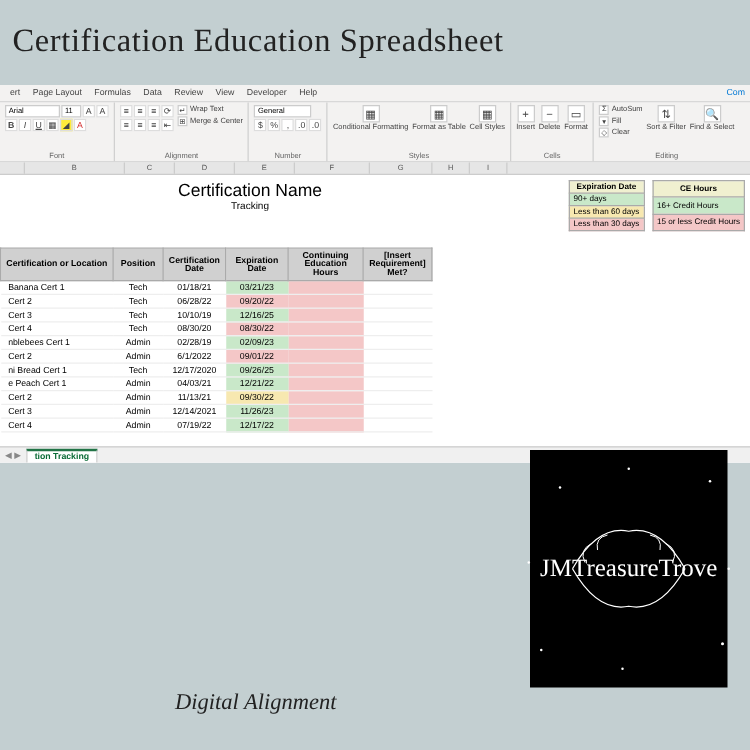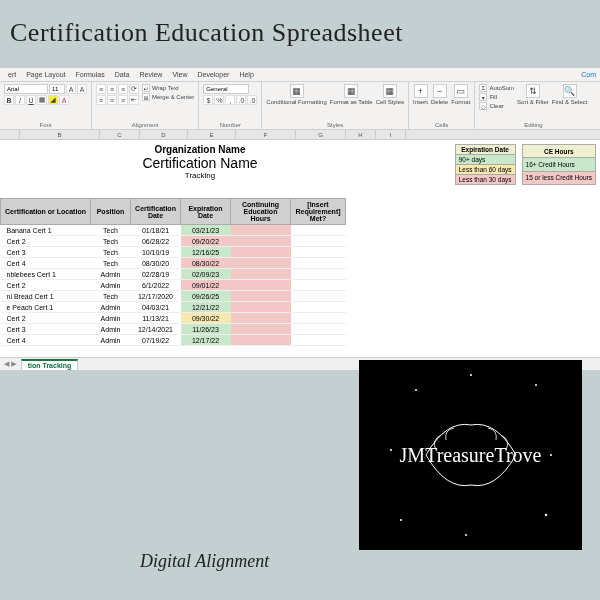--- a/index.html
+++ b/index.html
@@ -43,21 +43,21 @@
   .mtable { position:absolute; top:58px; left:0; border-collapse:collapse; font-size:7px; }
   .mtable th { background:#d0d0d0; border:1px solid #aaa; padding:2px 3px; font-weight:bold; text-align:center; }
   .mtable td { border-bottom:1px solid #eee; padding:1px 3px; text-align:center; height:11px; }
   .mtable td:first-child { text-align:left; padding-left:6px; }
   .exp { font-weight:normal; }
   .tabstrip { position:absolute; bottom:0; left:0; height:13px; background:#f0f0f0; width:100%; display:flex; align-items:center; font-size:7px; border-top:1px solid #ccc; }
   .tabstrip .arrows { padding:0 4px; color:#888; }
   .tabstrip .sh { background:#fff; border:1px solid #ccc; border-bottom:none; padding:1px 6px; color:#0a6b36; font-weight:bold; border-top:2px solid #217346; }
   
   .dl { font-family: 'Times New Roman', serif; font-size:18px; color:#222; position:absolute; bottom:28px; left:140px; font-style:italic; }
-  .logo { position:absolute; right:18px; bottom:50px; width:223px; height:190px; background:#000; display:flex; align-items:center; justify-content:center; }
+  .logo { position:absolute; right:18px; bottom:50px; width:158px; height:190px; background:#000; display:flex; align-items:center; justify-content:center; }
   .logo-inner { color:#fff; font-family:'Brush Script MT', cursive; font-size:20px; }
   .logo svg { position:absolute; }
   .cA{width:20px}.cB{width:80px}.cC{width:40px}.cD{width:48px}.cE{width:48px}.cF{width:60px}.cG{width:50px}.cH{width:30px}.cI{width:30px}
 </style>
 </head>
 <body>
 
 <div class="title">Certification Education Spreadsheet</div>
 
 <div class="screenshot">
@@ -208,21 +208,20 @@
     <div class="cD">D</div>
     <div class="cE">E</div>
     <div class="cF">F</div>
     <div class="cG">G</div>
     <div class="cH">H</div>
     <div class="cI">I</div>
   </div>
 
   <div class="sheet">
     <div class="titleblock">
-      <div class="t1">Organization Name</div>
       <div class="t2">Certification Name</div>
       <div class="t3">Tracking</div>
     </div>
     <div class="legend">
       <table>
         <tbody>
             <tr>
               <th>Expiration Date</th>
             </tr>
         <tr>

